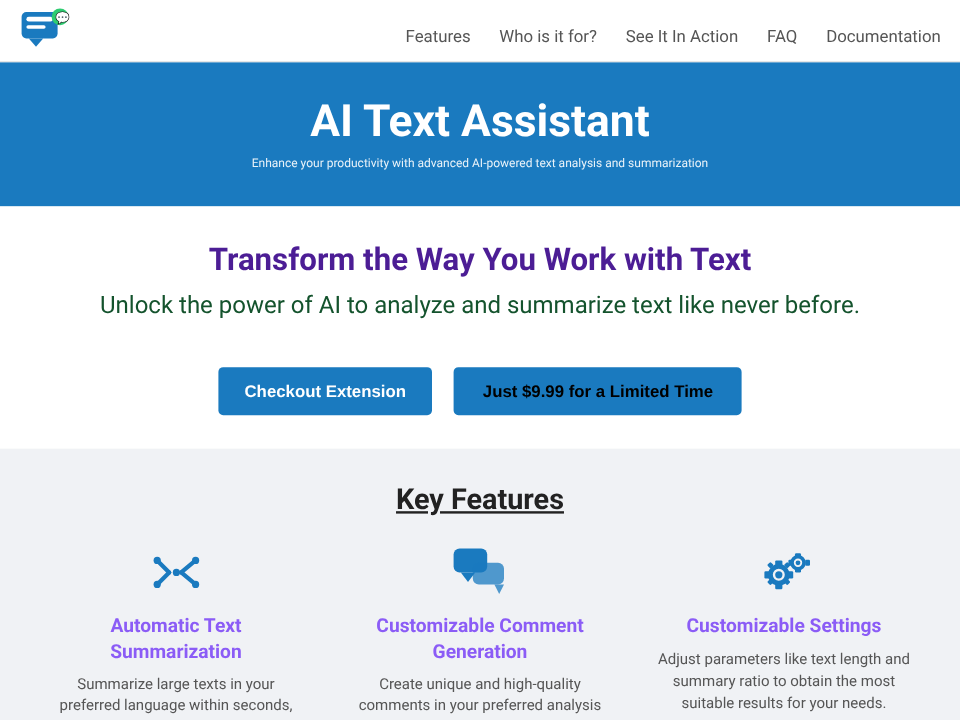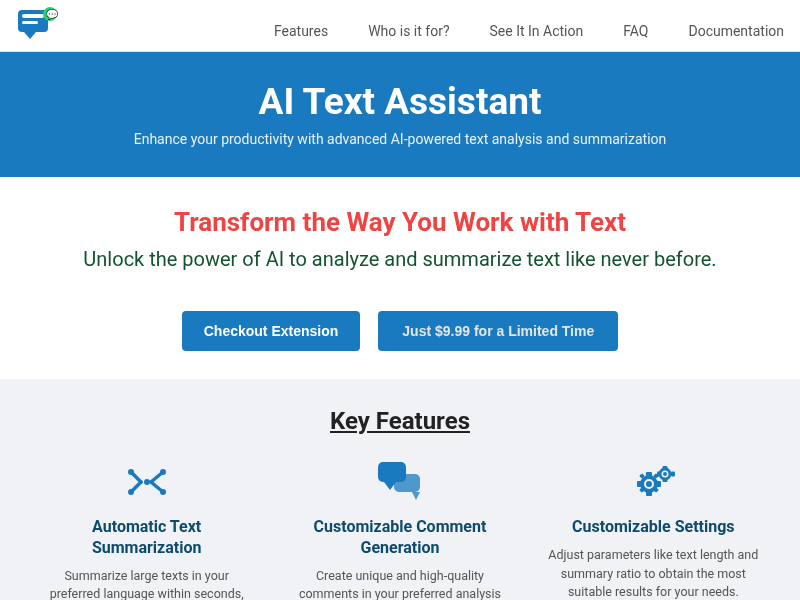--- a/index.html
+++ b/index.html
@@ -18,21 +18,21 @@
       display: flex;
       align-items: center;
       margin-right: auto;
     }
     .logo-icon {
       width: 44px;
       height: 44px;
     }
     .nav-links {
       display: flex;
-      gap: 40px;
+      gap: 24px;
       align-items: center;
       margin-top: 11px;
     }
     .nav-link {
       color: #555;
       font-size: 14px;
       cursor: pointer;
       text-decoration: none;
     }
 
@@ -42,34 +42,34 @@
       text-align: center;
       padding: 28px 20px 30px;
       color: #fff;
     }
     .hero-title {
       font-size: 37px;
       font-weight: 700;
       margin-bottom: 8px;
     }
     .hero-subtitle {
-      font-size: 14px;
+      font-size: 10px;
       opacity: 0.9;
     }
 
     
     .middle {
       background: #fff;
       text-align: center;
       padding: 30px 20px 28px;
     }
     .middle-title {
       font-size: 26px;
       font-weight: 700;
-      color: #ef4444;
+      color: #4c1d95;
       margin-bottom: 10px;
     }
     .middle-subtitle {
       font-size: 20px;
       color: #14532d;
       margin-bottom: 40px;
     }
     .cta-buttons {
       display: flex;
       justify-content: center;
@@ -80,21 +80,21 @@
       color: #fff;
       border: none;
       padding: 12px 22px;
       font-size: 14px;
       font-weight: 600;
       border-radius: 4px;
       cursor: pointer;
     }
     .btn-outline {
       background: #1a7abf;
-      color: #e5e5e5;
+      color: #000000;
       border: 2px solid #1a7abf;
       padding: 10px 22px;
       font-size: 14px;
       font-weight: 600;
       border-radius: 4px;
       cursor: pointer;
     }
 
     
     .features-section {
@@ -123,21 +123,21 @@
       font-size: 36px;
       margin-bottom: 10px;
       display: flex;
       justify-content: center;
       align-items: center;
       height: 50px;
     }
     .feature-title {
       font-size: 16px;
       font-weight: 700;
-      color: #0c4a6e;
+      color: #8b5cf6;
       margin-bottom: 8px;
       line-height: 1.3;
     }
     .feature-desc {
       font-size: 12.5px;
       color: #555;
       line-height: 1.5;
     }
 
     

